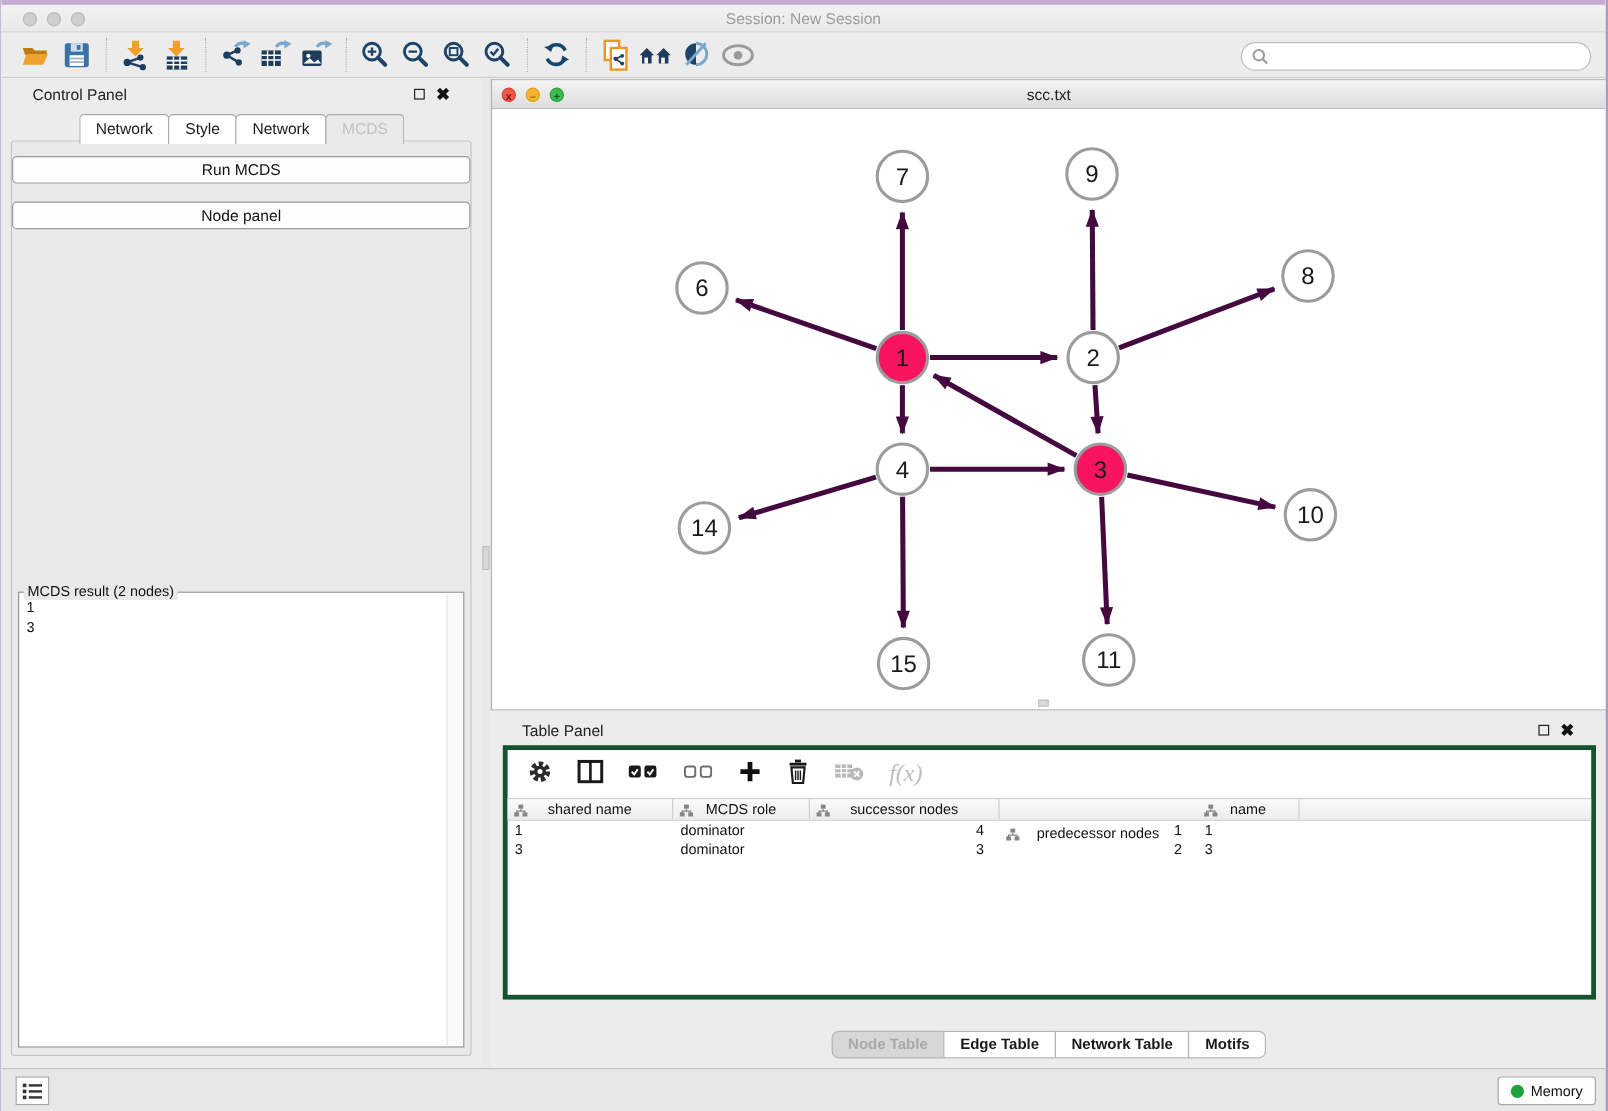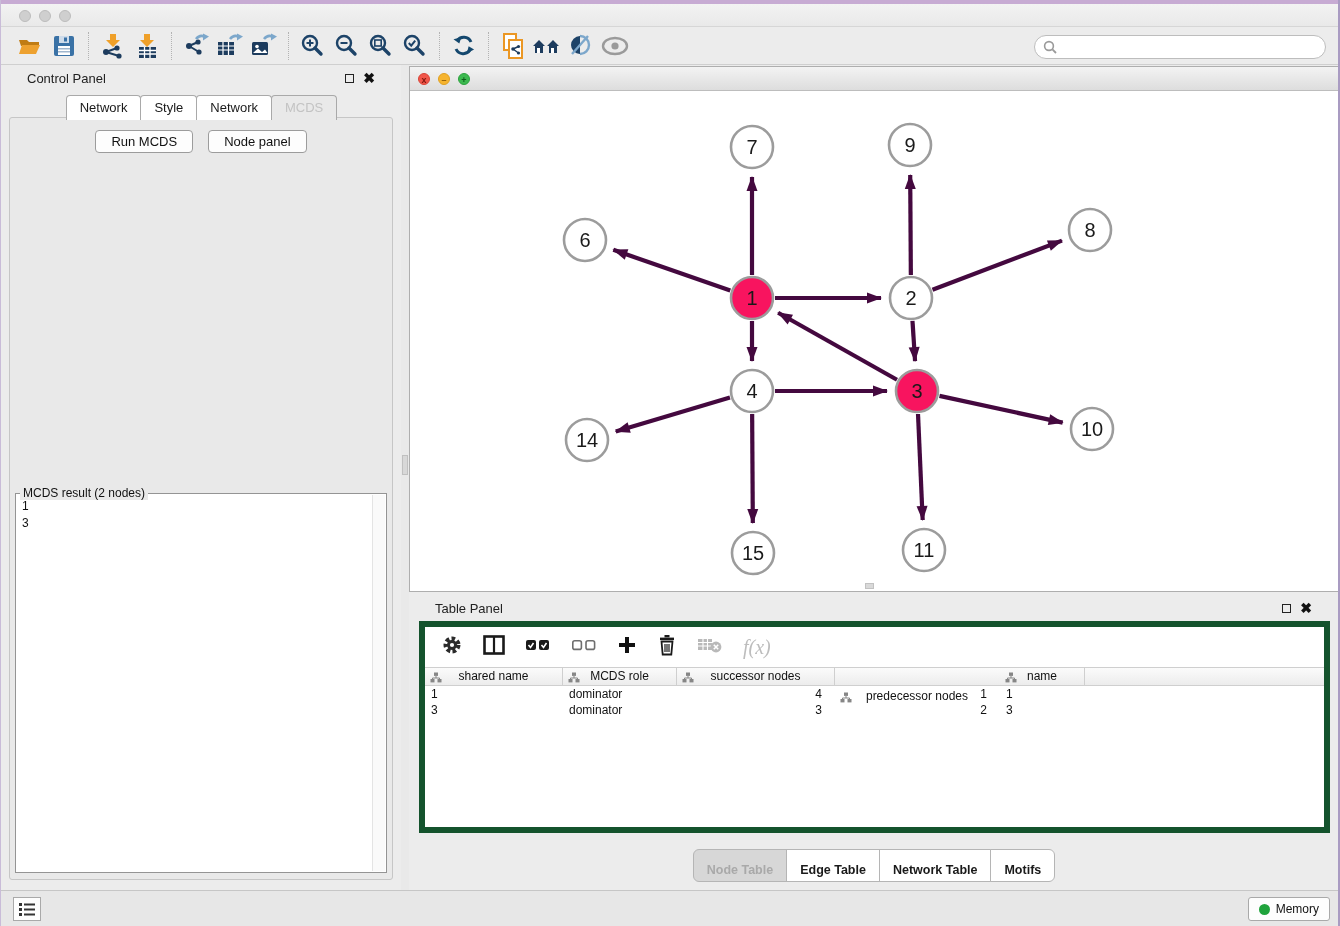--- a/index.html
+++ b/index.html
@@ -34,21 +34,21 @@
   .cp-tabs{position:absolute;top:30px;left:0;right:0;display:flex;justify-content:center;z-index:2;}
   .tab{font-size:13px;color:#1a1a1a;background:#fff;border:1px solid #a9a9a9;border-bottom:none;
     padding:4px 13px 5px;border-radius:4px 4px 0 0;margin-right:-1px;}
   .tab.active{background:#e9e9e9;color:#c3c3c3;}
   .cp-body{position:absolute;left:8px;right:8px;top:52px;bottom:10px;background:#e9e9e9;
     border:1px solid #c6c6c6;border-radius:3px;}
   .opt-label{text-align:center;font-size:13px;color:#111;margin-top:24px;}
   .select-box{width:310px;height:23px;margin:9px auto 0;background:#fff;border:1px solid #9c9c9c;
     border-radius:4px;display:flex;align-items:center;padding:0 6px 0 10px;font-size:13px;color:#111;}
   .select-box .sel-val{flex:1;}
-  .btn-row{display:flex;justify-content:center;gap:15px;margin-top:12px;}
+  .btn-row{display:flex;justify-content:center;gap:15px;margin-top:12px;flex-direction:column;}
   .pbtn{height:23px;padding:0 15px;font-size:13px;color:#111;background:#fdfdfd;
     border:1px solid #9c9c9c;border-radius:4px;font-family:"Liberation Sans",sans-serif;}
   .result-box{position:absolute;left:5px;right:5px;top:375px;bottom:6px;border:1px solid #949494;background:#fff;}
   .result-legend{position:absolute;top:-8px;left:4px;background:#e9e9e9;font-size:12px;color:#111;padding:0 3px;}
   .result-text{position:absolute;inset:2px 16px 2px 2px;font-size:12px;line-height:17px;color:#111;
     white-space:pre-line;padding:2px 4px;overflow:hidden;}
   .result-scroll{position:absolute;top:1px;bottom:1px;right:1px;width:13px;background:#fafafa;border-left:1px solid #e4e4e4;}
   
   .vsplit{position:absolute;left:400px;top:65px;width:8px;bottom:36px;background:#e9e9e9;}
   .vsplit .grip{position:absolute;top:390px;left:1px;width:6px;height:20px;background:#d8d8d8;border:1px solid #c0c0c0;}
@@ -59,33 +59,33 @@
   .net-title{position:absolute;top:4px;left:0;right:0;text-align:center;font-size:13px;color:#222;}
   .net-lights{position:absolute;left:8px;top:6px;display:flex;gap:8px;}
   .light{width:12px;height:12px;border-radius:50%;font-size:9px;line-height:12px;text-align:center;font-weight:bold;}
   .light.red{background:#f1564a;border:1px solid #d84437;color:#7e170e;}
   .light.yellow{background:#f6b42f;border:1px solid #e0a020;color:#91610a;}
   .light.green{background:#3cb94f;border:1px solid #2da23f;color:#0f5c1c;}
   .net-canvas{position:relative;width:100%;height:500px;background:#fff;overflow:hidden;}
   .canvas-grip{position:absolute;left:455px;bottom:2px;width:9px;height:6px;background:#d9d9d9;border:1px solid #c2c2c2;}
   
   .table-panel{position:absolute;left:408px;top:595px;right:0;bottom:36px;background:#ececec;}
-  .tp-inner{position:absolute;left:10px;right:8px;top:26px;height:212px;background:#fff;border:6px solid #14532d;}
+  .tp-inner{position:absolute;left:10px;right:8px;top:26px;height:212px;background:#fff;border:4px solid #14532d;}
   .tp-toolbar{height:40px;display:flex;align-items:center;gap:20px;padding-left:16px;}
   .tp-head{display:flex;height:19px;background:linear-gradient(#fbfbfb,#ececec);
     border-top:1px solid #cfcfcf;border-bottom:1px solid #cfcfcf;}
   .th-cell{position:relative;font-size:12px;color:#111;text-align:center;line-height:17px;
     border-right:1px solid #cfcfcf;flex:0 0 auto;}
   .th-cell svg{position:absolute;left:5px;top:4px;}
   .t-row{display:flex;height:16px;}
   .td-cell{font-size:12px;color:#111;line-height:16px;flex:0 0 auto;padding:0 6px;}
   .td-cell.r{text-align:right;padding-right:13px;}
   .tp-tabs{position:absolute;bottom:8px;left:0;right:0;display:flex;justify-content:center;}
   .tp-tab{font-size:12.5px;font-weight:bold;color:#1a1a1a;background:#fff;border:1px solid #b5b5b5;
-    padding:13px 13px 4px;margin-right:-1px;}
+    padding:3px 13px 4px;margin-right:-1px;}
   .tp-tab:first-child{border-radius:6px 0 0 6px;}
   .tp-tab:last-child{border-radius:0 6px 6px 0;}
   .tp-tab.active{background:#d7d7d7;color:#a9a9a9;}
   
   .statusbar{position:absolute;left:0;right:0;bottom:0;height:36px;background:#e7e7e7;border-top:1px solid #c6c6c6;}
   .list-btn{position:absolute;left:12px;top:6px;width:28px;height:24px;background:#fdfdfd;border:1px solid #a9a9a9;
     display:flex;align-items:center;justify-content:center;}
   .mem-btn{position:absolute;right:8px;top:6px;height:24px;padding:0 10px;background:#fdfdfd;border:1px solid #a9a9a9;
     border-radius:3px;display:flex;align-items:center;gap:6px;font-size:12px;color:#111;}
   .mem-dot{width:11px;height:11px;border-radius:50%;background:#1fa33c;}
@@ -93,20 +93,21 @@
 </head>
 <body>
 
 <div class="titlebar">
   <div class="accent"></div>
   <div class="traffic">
     <span class="dot"></span>
     <span class="dot"></span>
     <span class="dot"></span>
   </div>
+  <div class="win-title">Session: New Session</div>
 </div>
 
 <div class="toolbar">
   <span class="tbtn">
     <svg width="26" height="24">
         <path d="M2,6 h8 l2,2 h10 v4 H4 z" fill="#c07c14"></path>
         <path d="M5,11 h18 l-4,9 H2 z" fill="#eda12f"></path>
       </svg>
   </span>
   <span class="tbtn">
@@ -275,20 +276,21 @@
     <div class="grip"></div>
   </div>
 
 <div class="netwin">
   <div class="net-titlebar">
     <div class="net-lights">
       <span class="light red">x</span>
       <span class="light yellow">–</span>
       <span class="light green">+</span>
     </div>
+    <div class="net-title">scc.txt</div>
   </div>
   <div class="net-canvas">
     <svg id="graph" width="928" height="500" viewBox="0 0 928 500">
       <defs>
         <marker id="arrow" markerUnits="userSpaceOnUse" markerWidth="18" markerHeight="14" refX="15" refY="6" orient="auto">
           <path d="M1,0.5 L16,6 L1,11.5 z" fill="#44093f"></path>
         </marker>
       </defs>
       <g id="edges-layer">
           <line x1="342" y1="184" x2="342" y2="86" stroke="#44093f" stroke-width="4.2" marker-end="url(#arrow)"></line>

